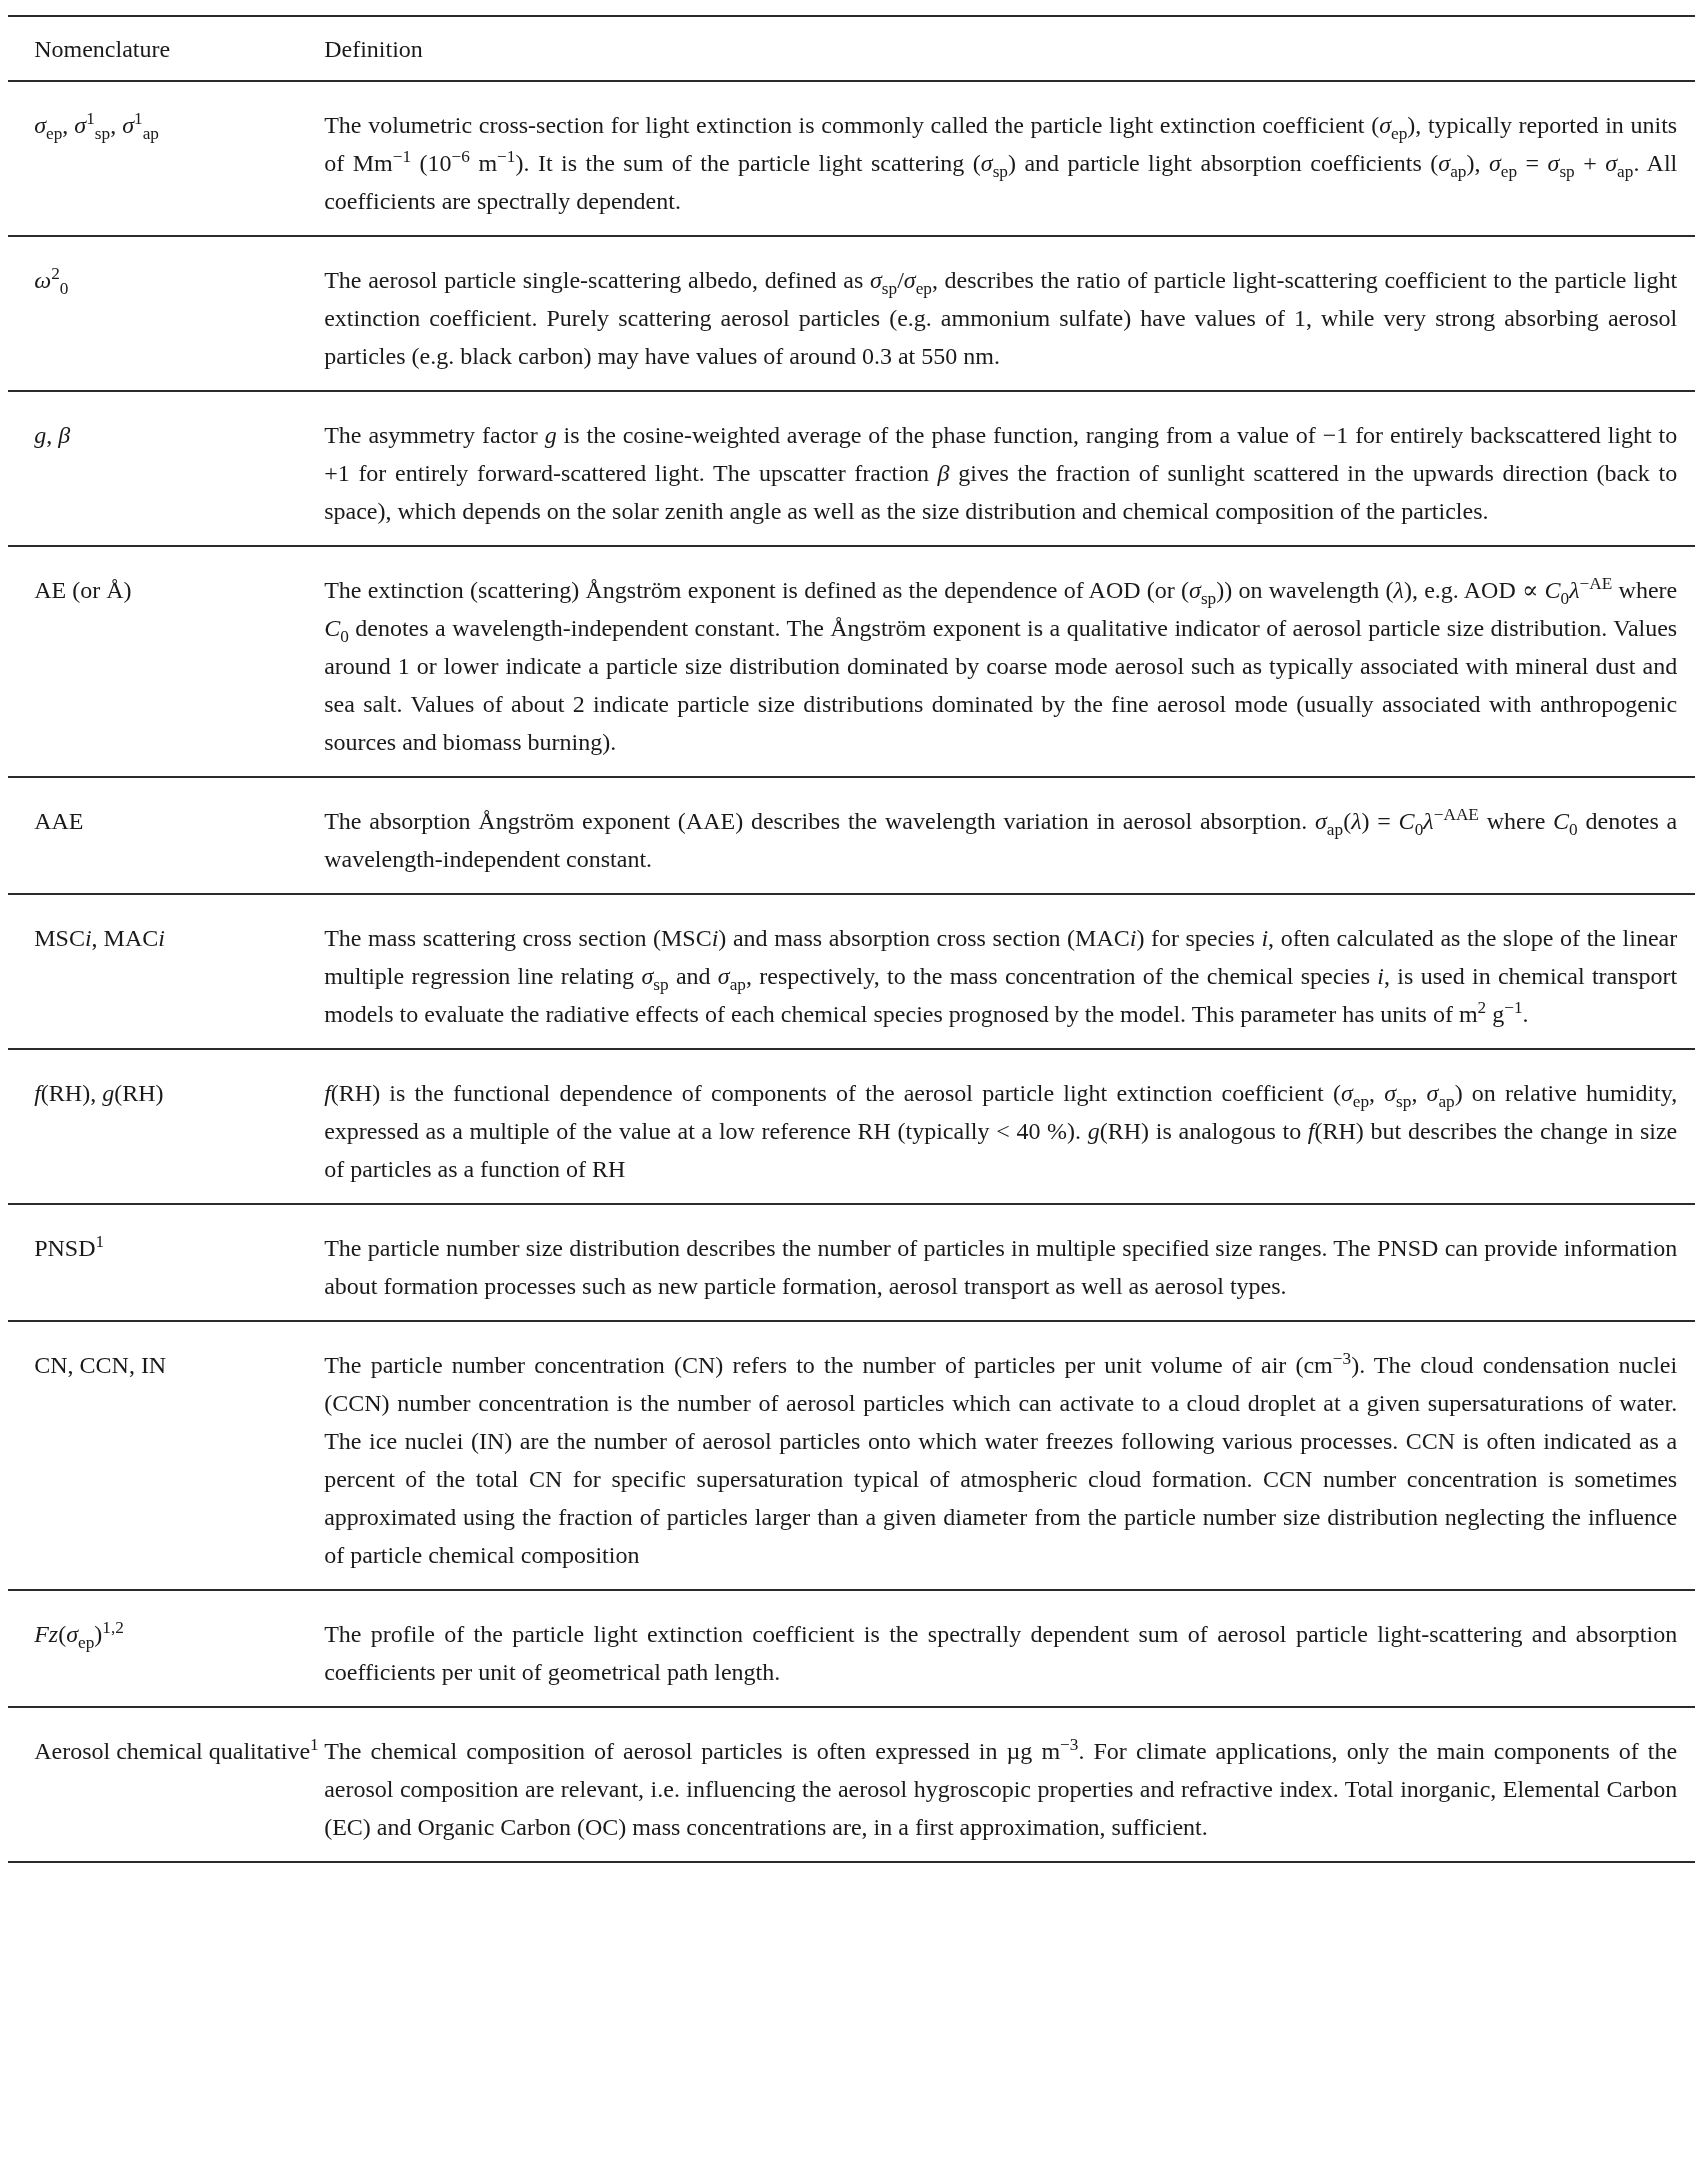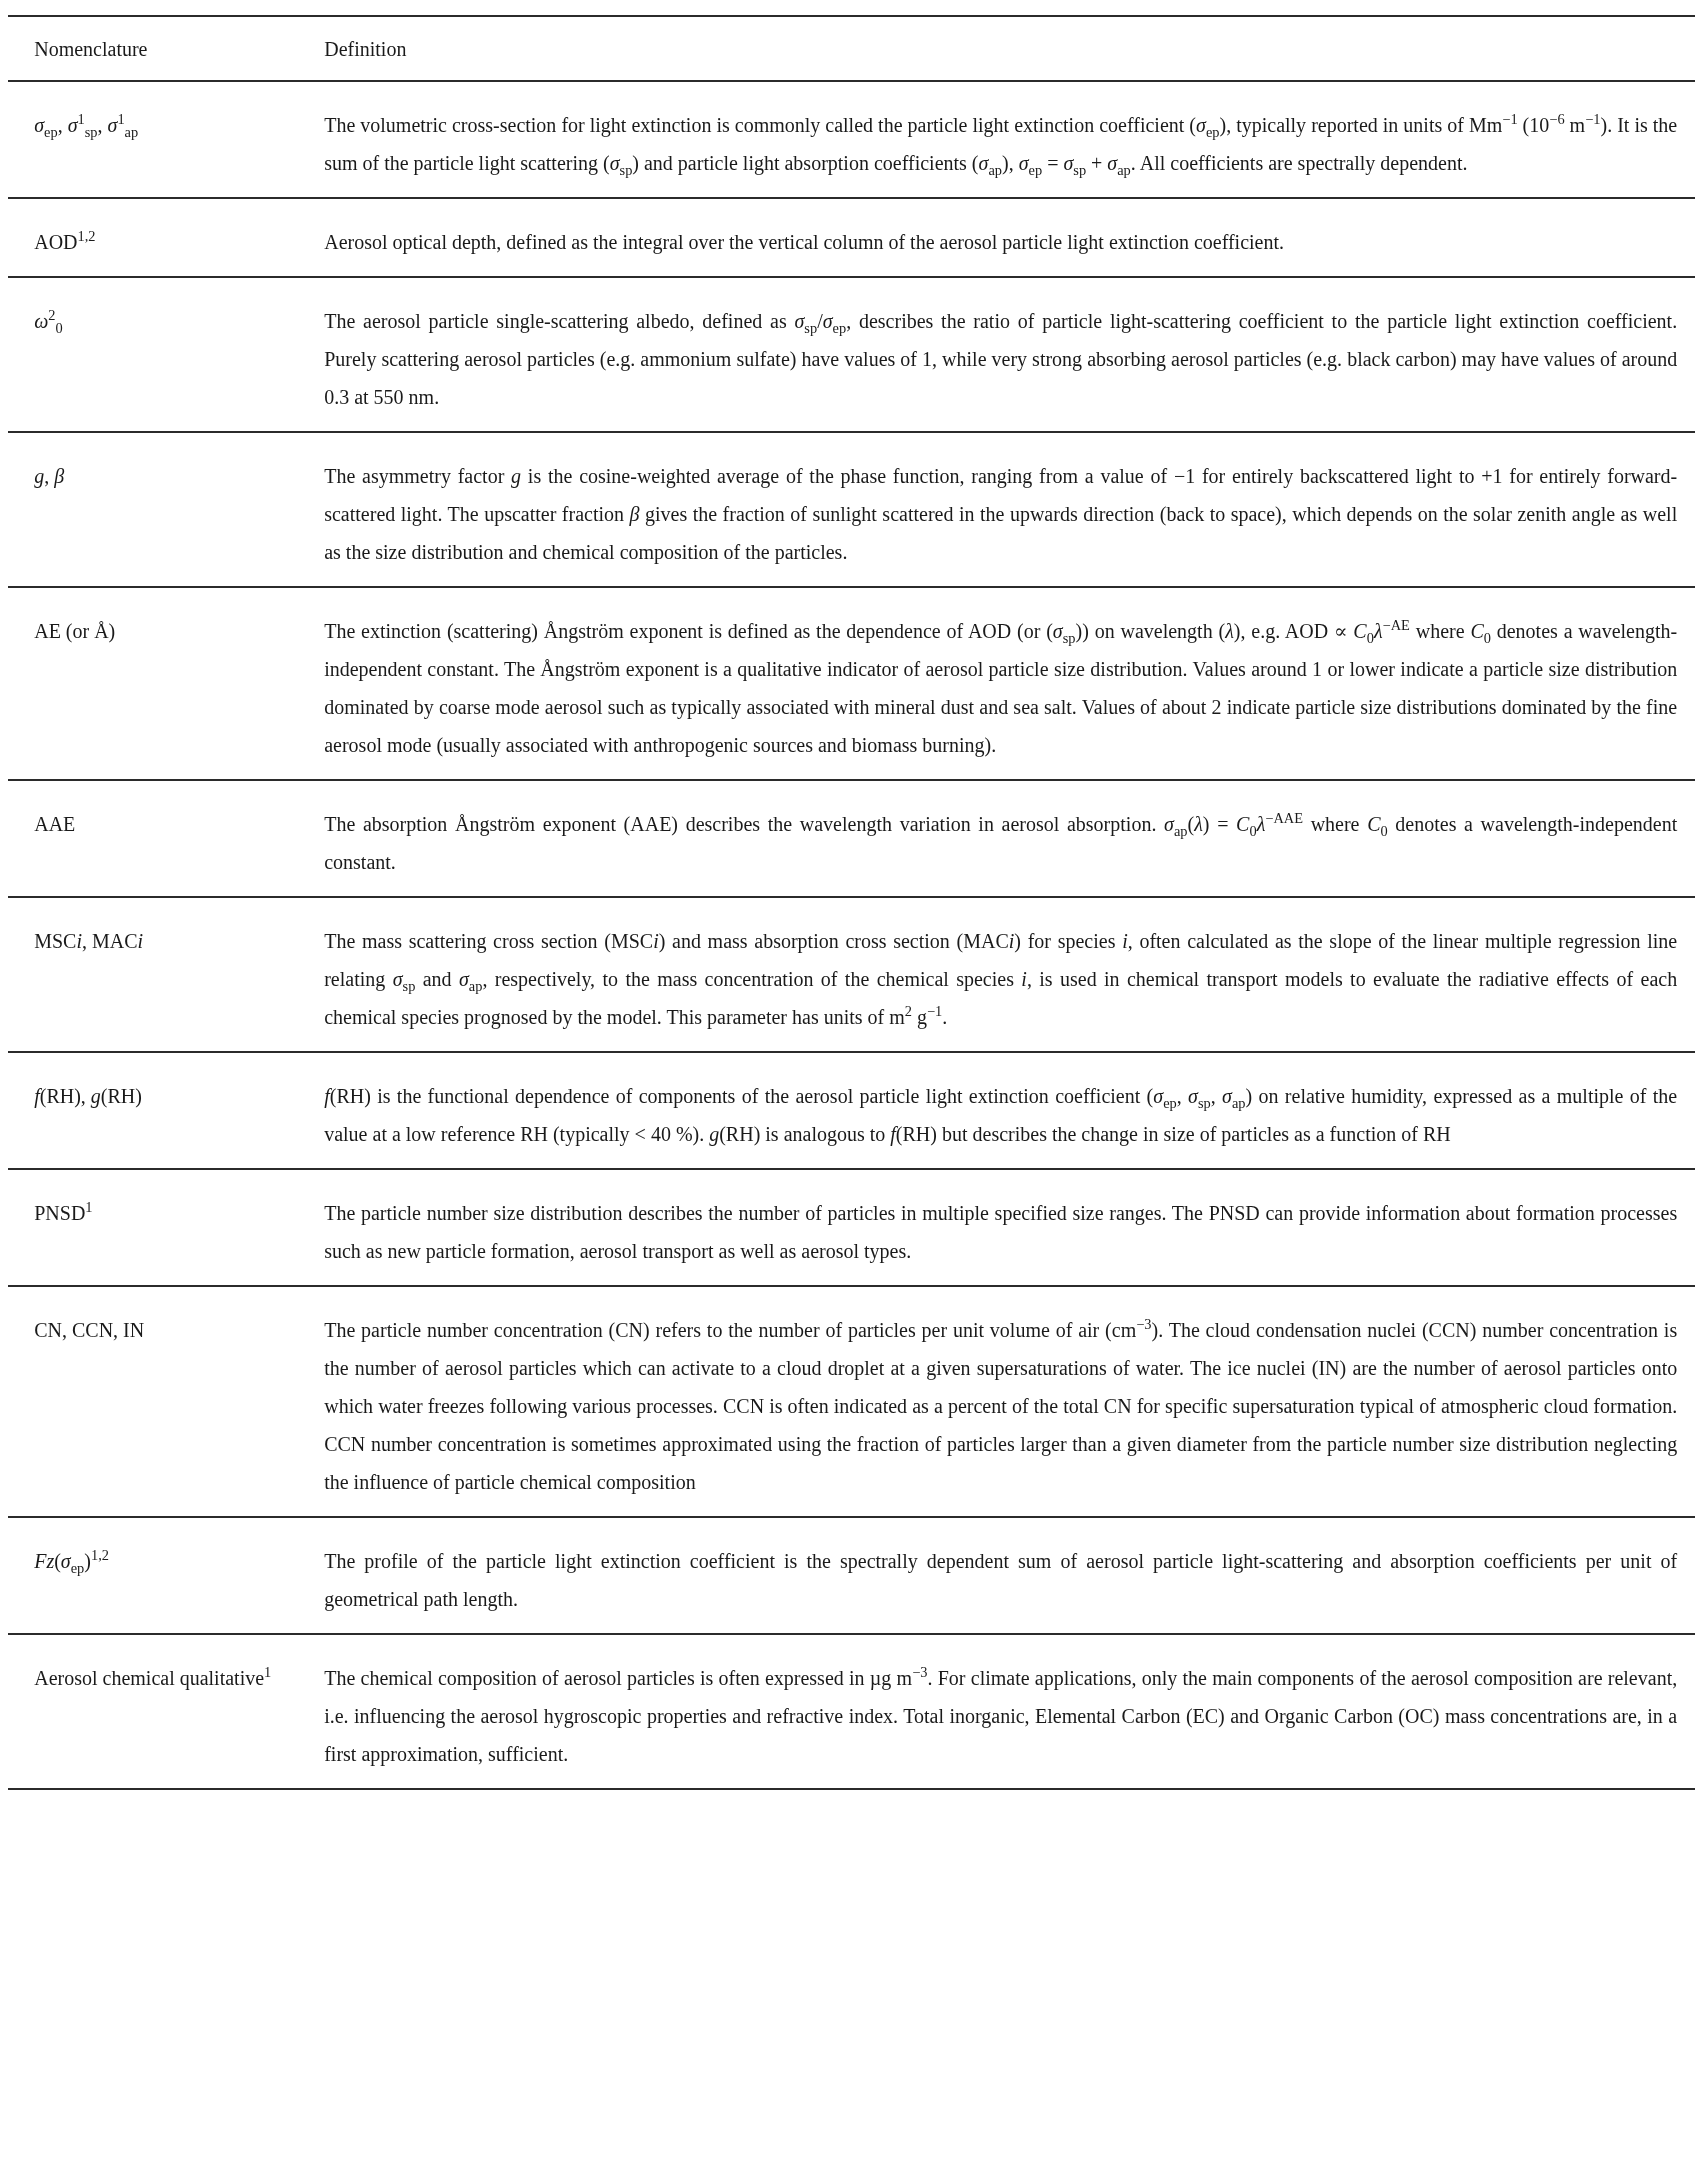--- a/index.html
+++ b/index.html
@@ -6,21 +6,21 @@
   body {
     width: 1704px;
     min-height: 2161px;
     font-family: "Liberation Serif", "DejaVu Serif", serif;
     color: #1a1a1a;
   }
   .page { position: relative; padding: 15px 8.2px 0 8.2px; }
   table.nomen {
     width: 1687px;
     border-collapse: collapse;
-    font-size: 20px;
+    font-size: 24px;
     line-height: 38px;
   }
   table.nomen thead tr { border-top: 2.5px solid #2b2b2b; border-bottom: 2.5px solid #2b2b2b; }
   table.nomen tbody tr { border-bottom: 2.5px solid #2b2b2b; }
   table.nomen th {
     font-weight: normal;
     text-align: left;
     padding: 13px 0 11.5px 0;
     vertical-align: top;
   }
@@ -49,28 +49,20 @@
         <th class="col-def">Definition</th>
       </tr>
     </thead>
     <tbody id="rows">
         <tr>
           <td class="col-term">
             <span class="term-text"><span class="seg-i">σ</span><span class="seg-sub">ep</span><span class="seg-t">, </span><span class="seg-i">σ</span><span class="seg-sup">1</span><span class="seg-sub">sp</span><span class="seg-t">, </span><span class="seg-i">σ</span><span class="seg-sup">1</span><span class="seg-sub">ap</span></span>
           </td>
           <td class="col-def">
             <span class="def-text"><span class="seg-t">The volumetric cross-section for light extinction is commonly called the particle light extinction coefficient (</span><span class="seg-i">σ</span><span class="seg-sub">ep</span><span class="seg-t">), typically reported in units of Mm</span><span class="seg-sup">−1</span><span class="seg-t"> (10</span><span class="seg-sup">−6</span><span class="seg-t"> m</span><span class="seg-sup">−1</span><span class="seg-t">). It is the sum of the particle light scattering (</span><span class="seg-i">σ</span><span class="seg-sub">sp</span><span class="seg-t">) and particle light absorption coefficients (</span><span class="seg-i">σ</span><span class="seg-sub">ap</span><span class="seg-t">), </span><span class="seg-i">σ</span><span class="seg-sub">ep</span><span class="seg-t"> = </span><span class="seg-i">σ</span><span class="seg-sub">sp</span><span class="seg-t"> + </span><span class="seg-i">σ</span><span class="seg-sub">ap</span><span class="seg-t">. All coefficients are spectrally dependent.</span></span>
-          </td>
-        </tr>
-        <tr>
-          <td class="col-term">
-            <span class="term-text"><span class="seg-t">AOD</span><span class="seg-sup">1,2</span></span>
-          </td>
-          <td class="col-def">
-            <span class="def-text"><span class="seg-t">Aerosol optical depth, defined as the integral over the vertical column of the aerosol particle light extinction coefficient.</span></span>
           </td>
         </tr>
         <tr>
           <td class="col-term">
             <span class="term-text"><span class="seg-i">ω</span><span class="seg-sup">2</span><span class="seg-sub">0</span></span>
           </td>
           <td class="col-def">
             <span class="def-text"><span class="seg-t">The aerosol particle single-scattering albedo, defined as </span><span class="seg-i">σ</span><span class="seg-sub">sp</span><span class="seg-t">/</span><span class="seg-i">σ</span><span class="seg-sub">ep</span><span class="seg-t">, describes the ratio of particle light-scattering coefficient to the particle light extinction coefficient. Purely scattering aerosol particles (e.g. ammonium sulfate) have values of 1, while very strong absorbing aerosol particles (e.g. black carbon) may have values of around 0.3 at 550 nm.</span></span>
           </td>
         </tr>

